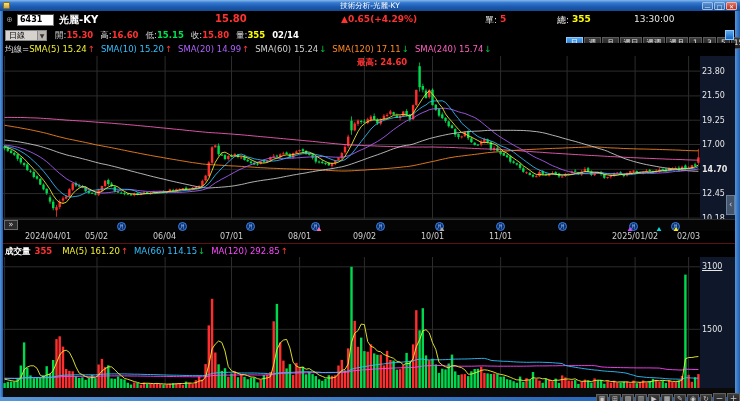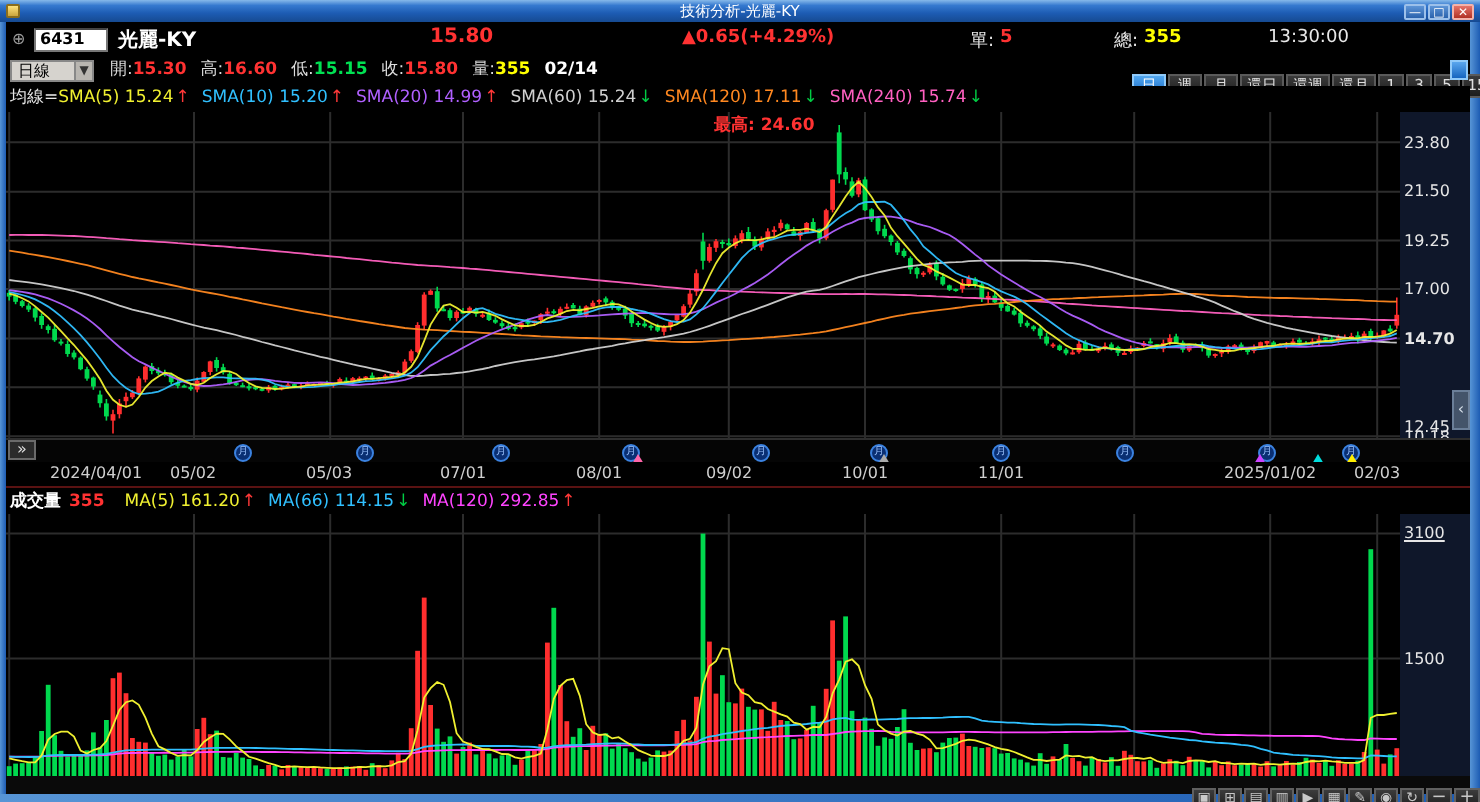--- a/index.html
+++ b/index.html
@@ -576,21 +576,21 @@
         <polyline points="1.6,90.1 4.8,90.7 8.1,91.5 11.3,92.4 14.6,93.7 17.8,95.4 21.1,97.3 24.3,99.6 27.5,102.2 30.8,105.2 34.0,108.2 37.3,111.6 40.5,115.2 43.7,119.1 47.0,123.4 50.2,127.9 53.5,132.1 56.7,135.3 60.0,138.0 63.2,139.9 66.4,141.0 69.7,140.8 72.9,140.4 76.2,139.8 79.4,138.4 82.6,136.7 85.9,135.3 89.1,134.4 92.4,134.1 95.6,133.5 98.9,133.1 102.1,132.9 105.3,132.7 108.6,132.7 111.8,133.1 115.1,133.2 118.3,133.2 121.5,133.3 124.8,133.3 128.0,133.8 131.3,134.6 134.5,136.0 137.8,136.9 141.0,137.5 144.2,137.7 147.5,137.7 150.7,137.6 154.0,137.4 157.2,137.1 160.5,136.8 163.7,136.5 166.9,136.0 170.2,135.8 173.4,135.5 176.7,135.0 179.9,134.6 183.1,134.4 186.4,134.1 189.6,133.7 192.9,133.2 196.1,132.7 199.4,131.8 202.6,130.3 205.8,127.6 209.1,123.4 212.3,119.1 215.6,115.6 218.8,112.1 222.0,109.3 225.3,106.1 228.5,103.1 231.8,100.5 235.0,98.6 238.3,98.1 241.5,99.4 244.7,100.9 248.0,101.8 251.2,102.8 254.5,103.4 257.7,103.9 260.9,104.5 264.2,105.1 267.4,105.1 270.7,105.0 273.9,104.6 277.2,103.9 280.4,103.0 283.6,101.9 286.9,101.2 290.1,100.4 293.4,99.4 296.6,98.3 299.9,97.7 303.1,97.5 306.3,97.4 309.6,97.7 312.8,98.5 316.1,99.2 319.3,99.8 322.5,100.9 325.8,102.3 329.0,103.6 332.3,104.6 335.5,105.0 338.8,104.8 342.0,103.7 345.2,101.2 348.5,98.1 351.7,94.1 355.0,89.8 358.2,85.5 361.4,81.4 364.7,77.2 367.9,73.1 371.2,69.8 374.4,67.4 377.7,65.7 380.9,64.3 384.1,63.4 387.4,62.5 390.6,61.7 393.9,61.3 397.1,61.0 400.3,60.4 403.6,60.0 406.8,59.6 410.1,58.1 413.3,55.5 416.6,52.8 419.8,50.6 423.0,48.9 426.3,46.2 429.5,45.1 432.8,44.9 436.0,45.0 439.3,44.8 442.5,46.4 445.7,50.1 449.0,54.2 452.2,58.7 455.5,62.6 458.7,67.2 461.9,69.9 465.2,72.8 468.4,75.4 471.7,78.1 474.9,80.5 478.2,82.0 481.4,83.1 484.6,83.9 487.9,85.1 491.1,86.2 494.4,88.1 497.6,89.7 500.8,91.0 504.1,92.3 507.3,94.0 510.6,96.1 513.8,98.6 517.1,101.2 520.3,103.5 523.5,105.9 526.8,108.3 530.0,110.6 533.3,112.6 536.5,114.1 539.7,115.4 543.0,116.6 546.2,117.6 549.5,118.1 552.7,118.4 556.0,118.8 559.2,118.9 562.4,118.7 565.7,118.4 568.9,118.4 572.2,118.1 575.4,118.0 578.7,117.7 581.9,117.3 585.1,117.0 588.4,116.9 591.6,116.5 594.9,116.4 598.1,116.4 601.3,117.1 604.6,117.6 607.8,117.8 611.1,117.9 614.3,118.3 617.6,118.5 620.8,118.6 624.0,118.7 627.3,118.6 630.5,118.2 633.8,117.7 637.0,117.3 640.2,116.9 643.5,116.7 646.7,116.6 650.0,116.3 653.2,115.8 656.5,115.3 659.7,115.1 662.9,115.2 666.2,114.7 669.4,114.3 672.7,113.9 675.9,113.8 679.1,113.4 682.4,113.1 685.6,112.8 688.9,112.4 692.1,112.0 695.4,110.7 " fill="none" stroke="#30c0ff" stroke-width="0.9" opacity="0.95"></polyline>
         <polyline points="1.6,90.8 4.8,91.7 8.1,93.1 11.3,94.7 14.6,97.2 17.8,100.0 21.1,102.8 24.3,106.2 27.5,109.6 30.8,113.2 34.0,116.5 37.3,120.4 40.5,124.2 43.7,128.6 47.0,133.5 50.2,139.4 53.5,143.9 56.7,146.4 60.0,147.4 63.2,146.3 66.4,142.5 69.7,137.8 72.9,134.5 76.2,132.2 79.4,130.4 82.6,130.8 85.9,132.8 89.1,134.3 92.4,135.9 95.6,136.5 98.9,135.4 102.1,133.0 105.3,131.1 108.6,129.5 111.8,129.7 115.1,131.0 118.3,133.5 121.5,135.5 124.8,137.2 128.0,137.9 131.3,138.1 134.5,138.5 137.8,138.3 141.0,137.9 144.2,137.5 147.5,137.3 150.7,136.7 154.0,136.4 157.2,136.3 160.5,136.0 163.7,135.8 166.9,135.3 170.2,135.1 173.4,134.7 176.7,134.0 179.9,133.4 183.1,133.4 186.4,133.1 189.6,132.8 192.9,132.4 196.1,132.0 199.4,130.2 202.6,127.4 205.8,122.4 209.1,114.4 212.3,106.3 215.6,101.0 218.8,96.8 222.0,96.1 225.3,97.9 228.5,100.0 231.8,99.9 235.0,100.3 238.3,100.0 241.5,100.8 244.7,101.9 248.0,103.7 251.2,105.2 254.5,106.7 257.7,107.0 260.9,107.0 264.2,106.5 267.4,105.0 270.7,103.2 273.9,102.2 277.2,100.9 280.4,99.5 283.6,98.9 286.9,99.2 290.1,98.5 293.4,97.9 296.6,97.2 299.9,96.6 303.1,95.9 306.3,96.2 309.6,97.5 312.8,99.8 316.1,101.9 319.3,103.8 322.5,105.5 325.8,107.0 329.0,107.4 332.3,107.2 335.5,106.1 338.8,104.0 342.0,100.3 345.2,95.0 348.5,88.9 351.7,82.1 355.0,75.6 358.2,70.6 361.4,67.8 364.7,65.6 367.9,64.2 371.2,63.9 374.4,64.2 377.7,63.7 380.9,63.0 384.1,62.6 387.4,61.0 390.6,59.3 393.9,58.9 397.1,58.9 400.3,58.3 403.6,59.0 406.8,60.0 410.1,57.4 413.3,52.2 416.6,47.3 419.8,42.2 423.0,37.9 426.3,34.9 429.5,38.0 432.8,42.5 436.0,47.7 439.3,51.7 442.5,57.9 445.7,62.1 449.0,65.8 452.2,69.6 455.5,73.4 458.7,76.5 461.9,77.7 465.2,79.7 468.4,81.2 471.7,82.8 474.9,84.5 478.2,86.3 481.4,86.5 484.6,86.5 487.9,87.4 491.1,88.0 494.4,89.9 497.6,92.9 500.8,95.6 504.1,97.2 507.3,99.9 510.6,102.2 513.8,104.4 517.1,106.8 520.3,109.8 523.5,111.9 526.8,114.3 530.0,116.7 533.3,118.4 536.5,118.4 539.7,118.9 543.0,118.9 546.2,118.5 549.5,117.8 552.7,118.3 556.0,118.7 559.2,119.0 562.4,118.9 565.7,119.0 568.9,118.5 572.2,117.5 575.4,117.0 578.7,116.5 581.9,115.5 585.1,115.6 588.4,116.2 591.6,116.1 594.9,116.3 598.1,117.3 601.3,118.5 604.6,118.9 607.8,119.5 611.1,119.5 614.3,119.3 617.6,118.5 620.8,118.3 624.0,118.0 627.3,117.6 630.5,117.1 633.8,116.9 637.0,116.2 640.2,115.9 643.5,115.8 646.7,116.0 650.0,115.7 653.2,115.4 656.5,114.8 659.7,114.5 662.9,114.4 666.2,113.7 669.4,113.3 672.7,113.0 675.9,113.2 679.1,112.4 682.4,112.5 685.6,112.3 688.9,111.8 692.1,110.8 695.4,109.0 " fill="none" stroke="#f0f030" stroke-width="0.9" opacity="0.95"></polyline>
       </svg>
   </div>
   <div id="priceaxis" class="abs">
       <div class="axislbl" style="top: 11px; left: 0px;">23.80</div>
       <div class="axislbl" style="top: 35px; left: 0px;">21.50</div>
       <div class="axislbl" style="top: 60px; left: 0px;">19.25</div>
       <div class="axislbl" style="top: 84px; left: 0px;">17.00</div>
       <div class="axislbl" style="top: 109px; left: 0px; font-weight: bold;">14.70</div>
-      <div class="axislbl" style="top: 133px; left: 0px; margin-top: 20px;">12.45</div>
+      <div class="axislbl" style="top: 133px; left: 0px;">12.45</div>
       <div class="axislbl" style="top: 158px; left: 0px;">10.18</div>
     </div>
   <div id="highlabel" class="abs">最高: 24.60</div>
   <div id="lowlabel" class="abs">最低: 10.30</div>
 
   <div id="eventstrip" class="abs">
       <div class="evmarker" style="left: 114px; top: 1.5px;">月</div>
       <div class="evmarker" style="left: 175px; top: 1.5px;">月</div>
       <div class="evmarker" style="left: 243px; top: 1.5px;">月</div>
       <div class="evmarker" style="left: 308px; top: 1.5px;">月</div>
@@ -604,21 +604,21 @@
       <div class="evtri" style="left: 436px; top: 7px; border-bottom: 5px solid rgb(170, 170, 170);"></div>
       <div class="evtri" style="left: 624px; top: 7px; border-bottom: 5px solid rgb(204, 68, 255);"></div>
       <div class="evtri" style="left: 653px; top: 7px; border-bottom: 5px solid rgb(0, 221, 221);"></div>
       <div class="evtri" style="left: 670px; top: 7px; border-bottom: 5px solid rgb(255, 238, 0);"></div>
     </div>
   <div id="expandbtn" class="abs">»</div>
 
   <div id="datesrow" class="abs">
       <div class="datelbl" style="left: 22px;">2024/04/01</div>
       <div class="datelbl" style="left: 82px;">05/02</div>
-      <div class="datelbl" style="left: 150px;">05/03</div>
+      <div class="datelbl" style="left: 150px;">06/04</div>
       <div class="datelbl" style="left: 217px; text-align: right;">07/01</div>
       <div class="datelbl" style="left: 285px;">08/01</div>
       <div class="datelbl" style="left: 350px;">09/02</div>
       <div class="datelbl" style="left: 418px;">10/01</div>
       <div class="datelbl" style="left: 486px;">11/01</div>
       <div class="datelbl" style="left: 531px; margin-top: 30px;">12/02</div>
       <div class="datelbl" style="left: 609px;">2025/01/02</div>
       <div class="datelbl" style="left: 674px;">02/03</div>
     </div>
 

